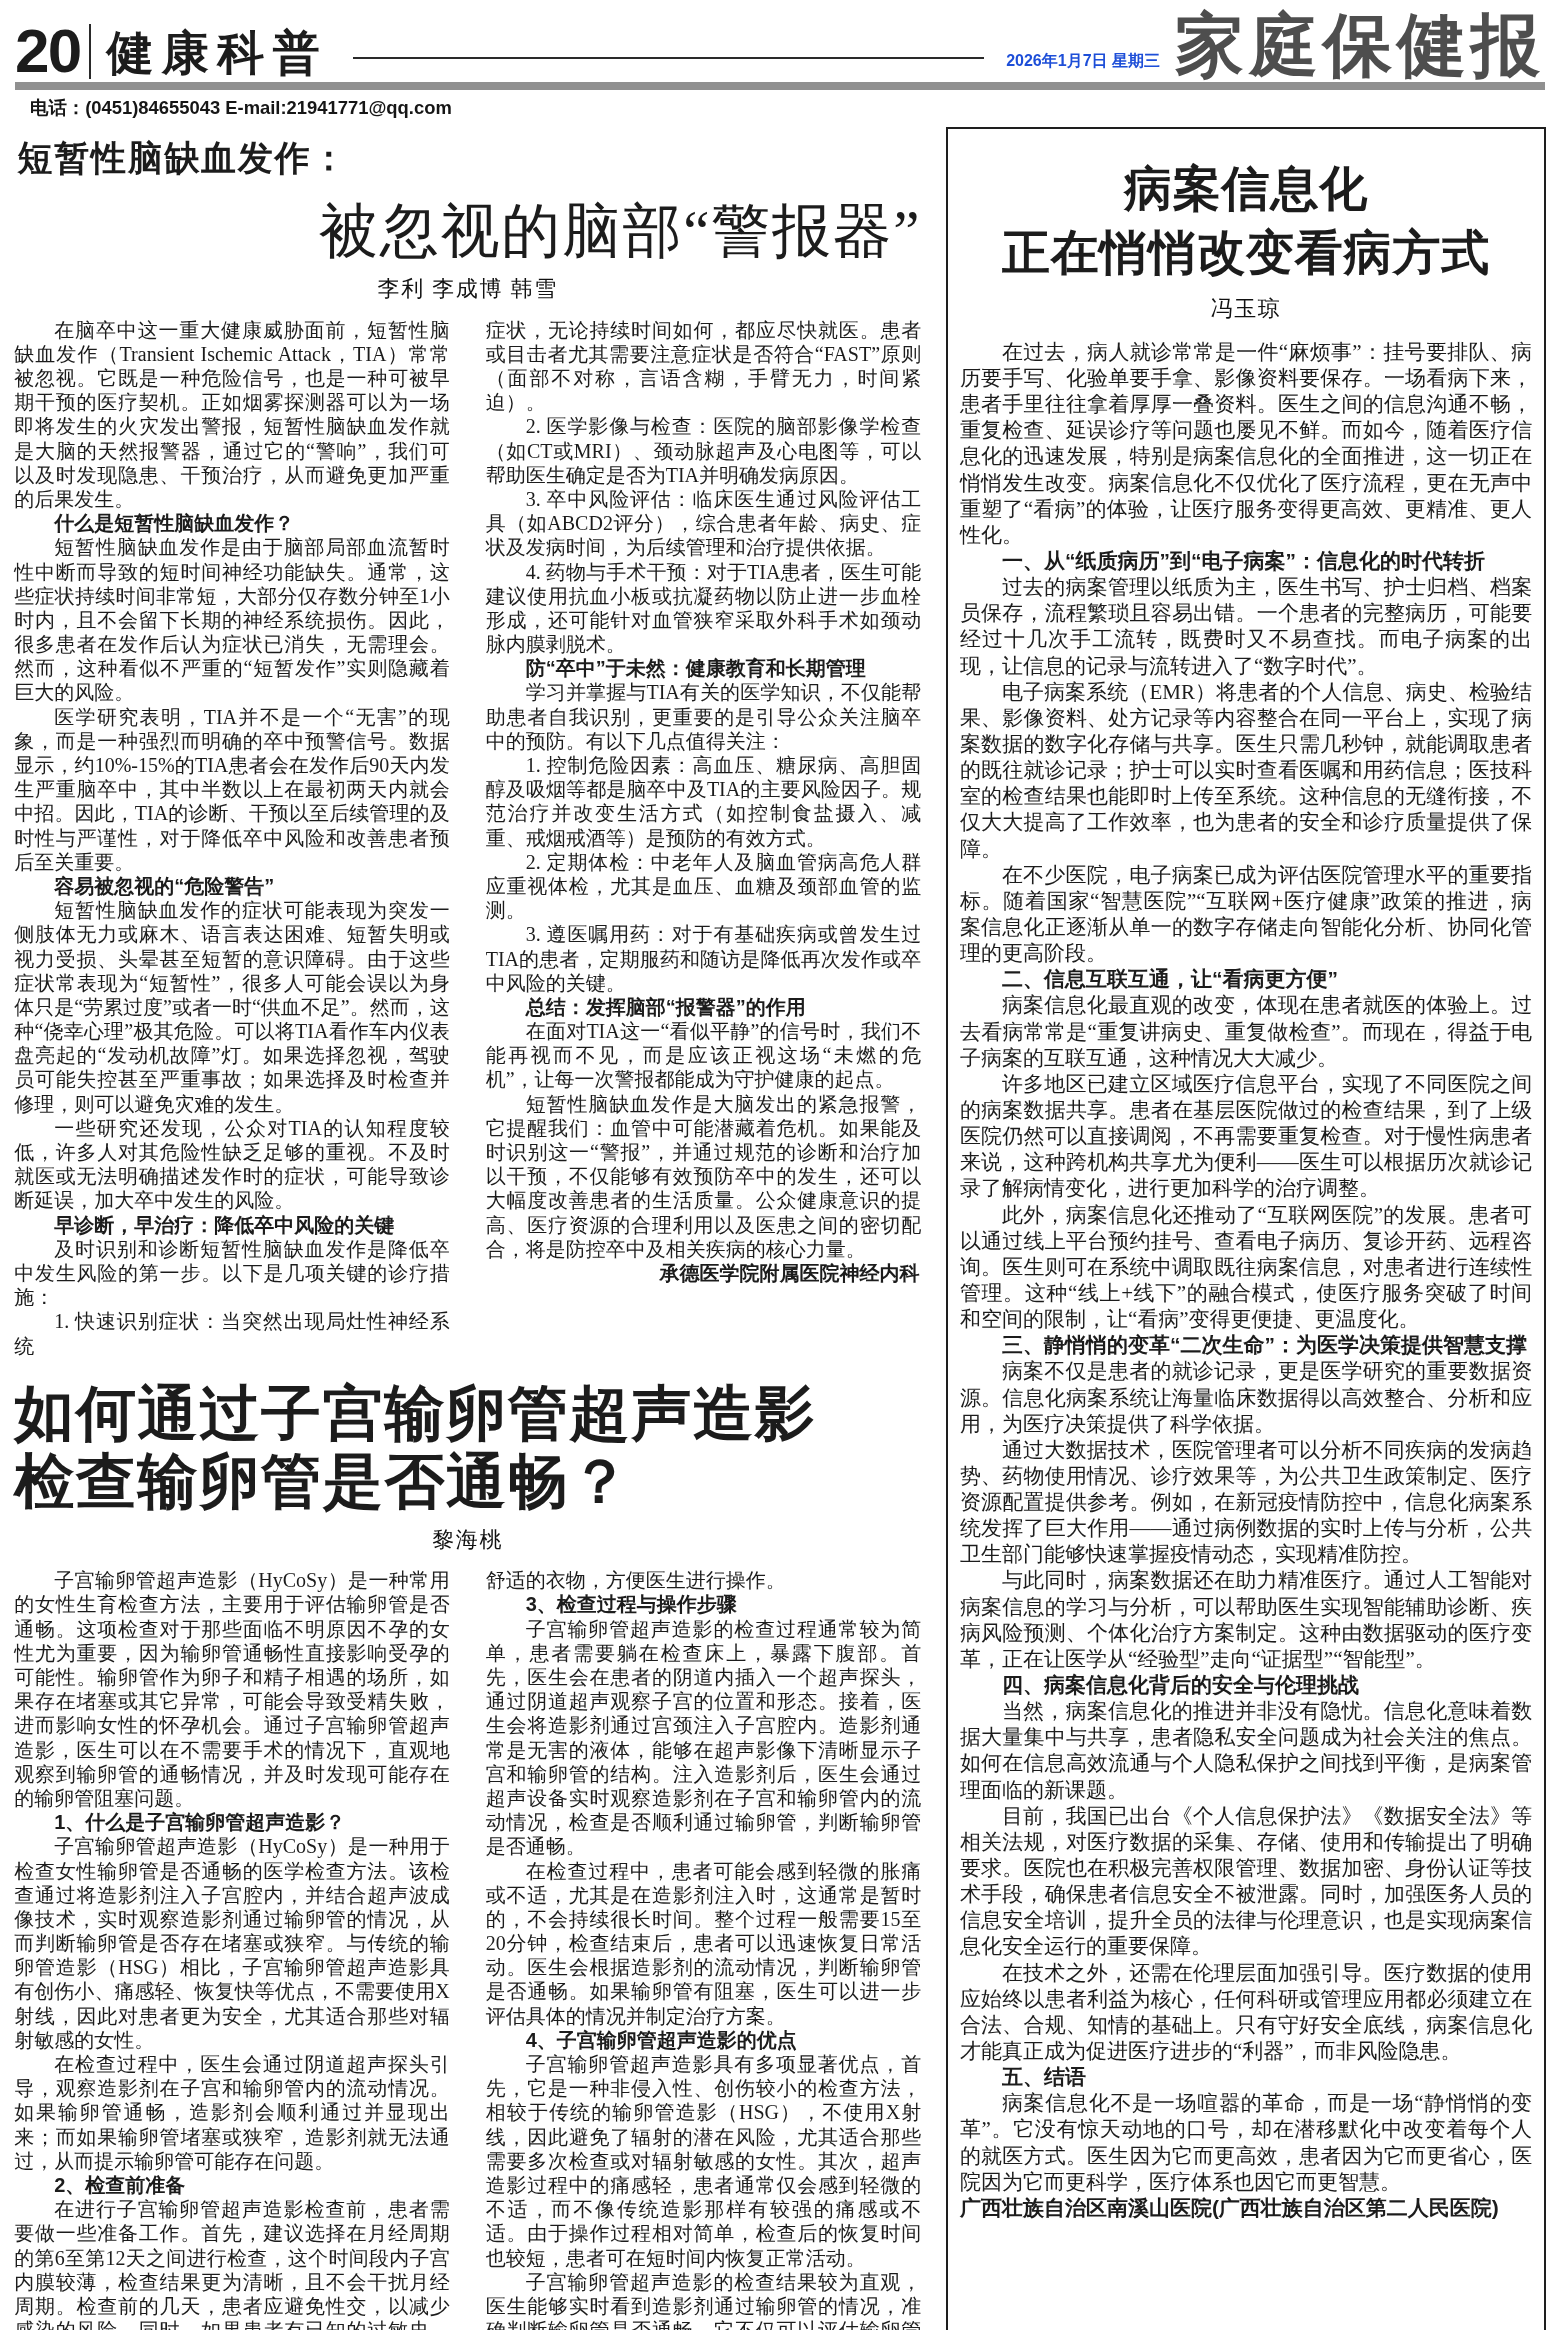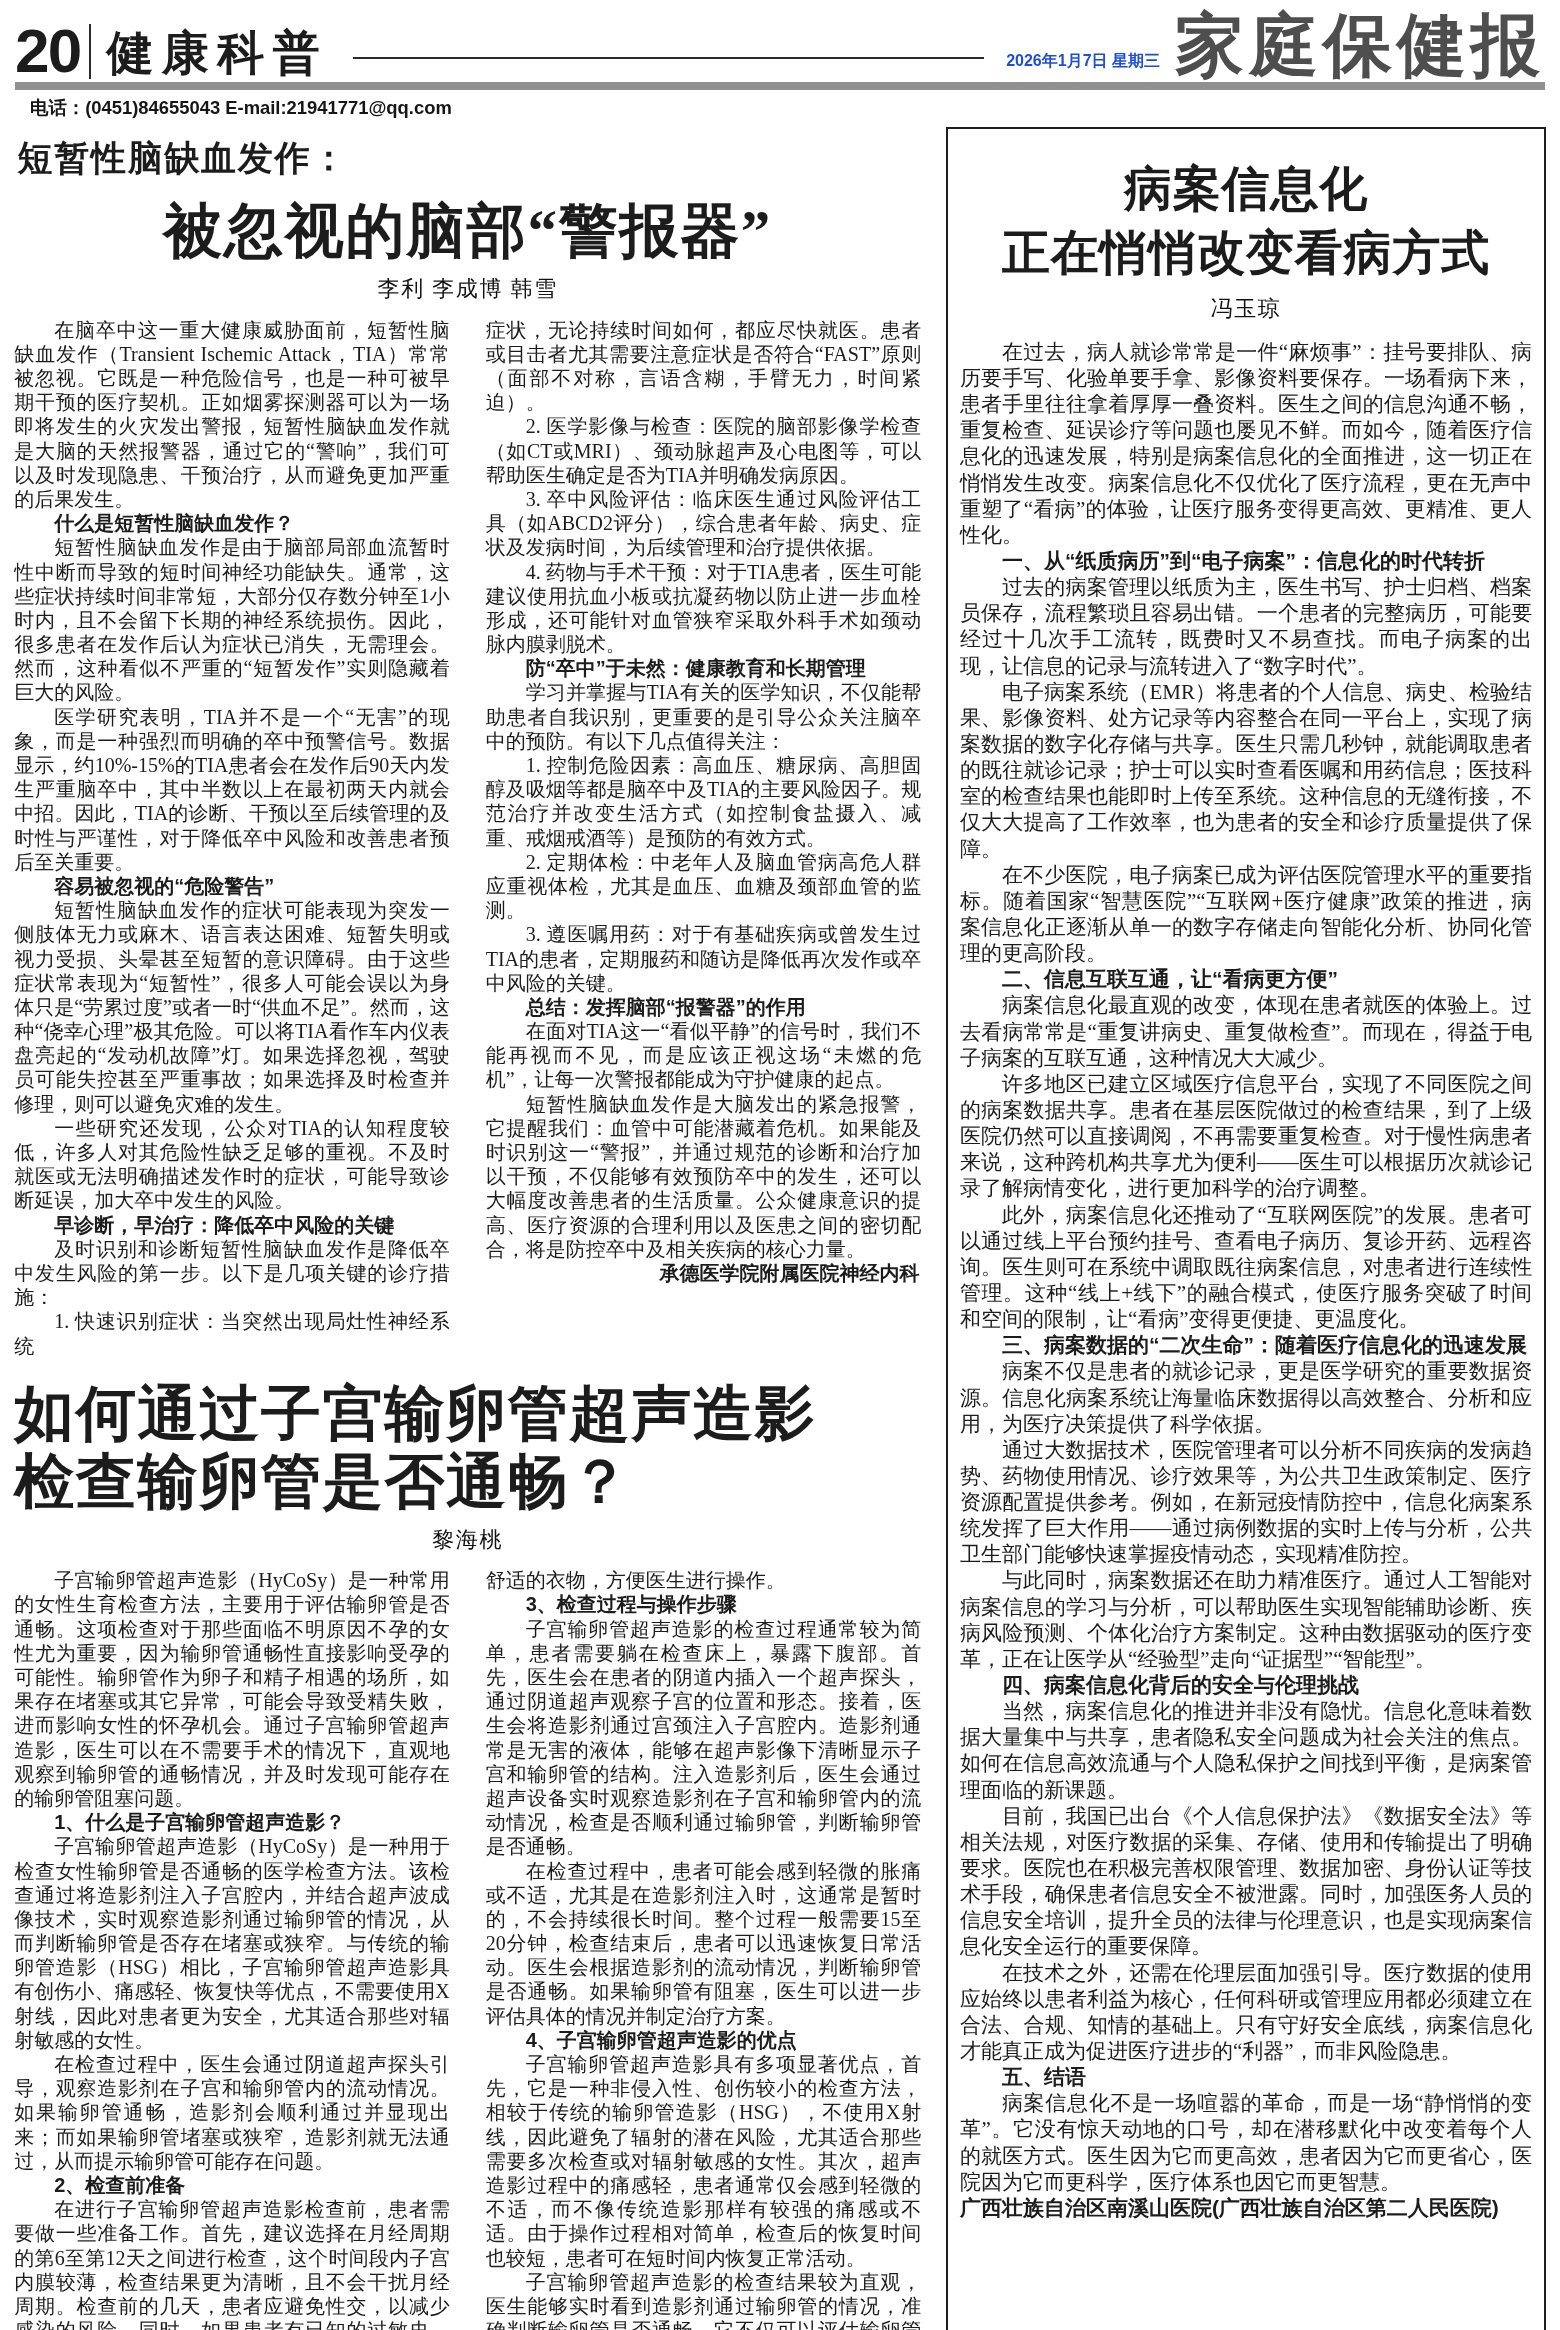--- a/index.html
+++ b/index.html
@@ -19,21 +19,21 @@
   .mast-date { font-family:"Liberation Sans","DejaVu Sans",sans-serif; font-size:16px; font-weight:bold; color:#1d4ed8; padding:0 15px 8.4px 0; white-space:nowrap; }
   .paper-name { font-size:69px; font-weight:bold; color:#4e4e4e; letter-spacing:5px; line-height:1; white-space:nowrap; }
   .mast-rule { height:7.5px; background:#909090; margin-top:1.7px; }
   .contact-line { font-family:"Liberation Sans","DejaVu Sans",sans-serif; font-size:18.4px; font-weight:bold; color:#161616; padding:5px 15px 3.4px 15px; }
   
   .content { display:flex; padding:3.4px 14.2px 0 14.2px; gap:25px; align-items:stretch; }
   .left-region { width:907px; flex:none; }
   .right-region { flex:1; }
   
   .kicker { font-family:"Liberation Sans","DejaVu Sans",sans-serif; font-size:35px; font-weight:bold; letter-spacing:1.7px; margin:8.4px 0 1.7px 3.4px; }
-  .a1-title { font-size:59px; font-weight:bold; text-align:center; letter-spacing:1.7px; line-height:1.15;margin-top:16px; }
+  .a1-title { font-size:59px; font-weight:normal; text-align:right; letter-spacing:1.7px; line-height:1.15;margin-top:16px; }
   .byline { text-align:center; font-size:22px; letter-spacing:1.7px; margin:8.4px 0 13.4px 0; color:#111; }
   .cols { display:flex; gap:36px; text-align:justify; }
   .col { flex:1; min-width:0; font-size:20px; line-height:1.21; }
   .col .para { text-indent:2em; }
   .col .noind { text-indent:0; }
   .col .sub { font-family:"Liberation Sans","DejaVu Sans",sans-serif; font-weight:bold; text-indent:2em; }
   .col .sig { font-family:"Liberation Sans","DejaVu Sans",sans-serif; font-weight:bold; text-align:right; text-indent:0; padding-right:1.7px; }
   
   .a3-title { font-size:60px; font-weight:bold; text-align:left; letter-spacing:1.7px; line-height:1.14; margin-top:22px; }
   
@@ -135,21 +135,21 @@
       <div class="right-body">
           <div class="para">在过去，病人就诊常常是一件“麻烦事”：挂号要排队、病历要手写、化验单要手拿、影像资料要保存。一场看病下来，患者手里往往拿着厚厚一叠资料。医生之间的信息沟通不畅，重复检查、延误诊疗等问题也屡见不鲜。而如今，随着医疗信息化的迅速发展，特别是病案信息化的全面推进，这一切正在悄悄发生改变。病案信息化不仅优化了医疗流程，更在无声中重塑了“看病”的体验，让医疗服务变得更高效、更精准、更人性化。</div>
           <div class="sub">一、从“纸质病历”到“电子病案”：信息化的时代转折</div>
           <div class="para">过去的病案管理以纸质为主，医生书写、护士归档、档案员保存，流程繁琐且容易出错。一个患者的完整病历，可能要经过十几次手工流转，既费时又不易查找。而电子病案的出现，让信息的记录与流转进入了“数字时代”。</div>
           <div class="para">电子病案系统（EMR）将患者的个人信息、病史、检验结果、影像资料、处方记录等内容整合在同一平台上，实现了病案数据的数字化存储与共享。医生只需几秒钟，就能调取患者的既往就诊记录；护士可以实时查看医嘱和用药信息；医技科室的检查结果也能即时上传至系统。这种信息的无缝衔接，不仅大大提高了工作效率，也为患者的安全和诊疗质量提供了保障。</div>
           <div class="para">在不少医院，电子病案已成为评估医院管理水平的重要指标。随着国家“智慧医院”“互联网+医疗健康”政策的推进，病案信息化正逐渐从单一的数字存储走向智能化分析、协同化管理的更高阶段。</div>
           <div class="sub">二、信息互联互通，让“看病更方便”</div>
           <div class="para">病案信息化最直观的改变，体现在患者就医的体验上。过去看病常常是“重复讲病史、重复做检查”。而现在，得益于电子病案的互联互通，这种情况大大减少。</div>
           <div class="para">许多地区已建立区域医疗信息平台，实现了不同医院之间的病案数据共享。患者在基层医院做过的检查结果，到了上级医院仍然可以直接调阅，不再需要重复检查。对于慢性病患者来说，这种跨机构共享尤为便利——医生可以根据历次就诊记录了解病情变化，进行更加科学的治疗调整。</div>
           <div class="para">此外，病案信息化还推动了“互联网医院”的发展。患者可以通过线上平台预约挂号、查看电子病历、复诊开药、远程咨询。医生则可在系统中调取既往病案信息，对患者进行连续性管理。这种“线上+线下”的融合模式，使医疗服务突破了时间和空间的限制，让“看病”变得更便捷、更温度化。</div>
-          <div class="sub">三、病案数据的“二次生命”：随着医疗信息化的迅速发展</div>
+          <div class="sub">三、静悄悄的变革“二次生命”：为医学决策提供智慧支撑</div>
           <div class="para">病案不仅是患者的就诊记录，更是医学研究的重要数据资源。信息化病案系统让海量临床数据得以高效整合、分析和应用，为医疗决策提供了科学依据。</div>
           <div class="para">通过大数据技术，医院管理者可以分析不同疾病的发病趋势、药物使用情况、诊疗效果等，为公共卫生政策制定、医疗资源配置提供参考。例如，在新冠疫情防控中，信息化病案系统发挥了巨大作用——通过病例数据的实时上传与分析，公共卫生部门能够快速掌握疫情动态，实现精准防控。</div>
           <div class="para">与此同时，病案数据还在助力精准医疗。通过人工智能对病案信息的学习与分析，可以帮助医生实现智能辅助诊断、疾病风险预测、个体化治疗方案制定。这种由数据驱动的医疗变革，正在让医学从“经验型”走向“证据型”“智能型”。</div>
           <div class="sub">四、病案信息化背后的安全与伦理挑战</div>
           <div class="para">当然，病案信息化的推进并非没有隐忧。信息化意味着数据大量集中与共享，患者隐私安全问题成为社会关注的焦点。如何在信息高效流通与个人隐私保护之间找到平衡，是病案管理面临的新课题。</div>
           <div class="para">目前，我国已出台《个人信息保护法》《数据安全法》等相关法规，对医疗数据的采集、存储、使用和传输提出了明确要求。医院也在积极完善权限管理、数据加密、身份认证等技术手段，确保患者信息安全不被泄露。同时，加强医务人员的信息安全培训，提升全员的法律与伦理意识，也是实现病案信息化安全运行的重要保障。</div>
           <div class="para">在技术之外，还需在伦理层面加强引导。医疗数据的使用应始终以患者利益为核心，任何科研或管理应用都必须建立在合法、合规、知情的基础上。只有守好安全底线，病案信息化才能真正成为促进医疗进步的“利器”，而非风险隐患。</div>
           <div class="sub">五、结语</div>
           <div class="para">病案信息化不是一场喧嚣的革命，而是一场“静悄悄的变革”。它没有惊天动地的口号，却在潜移默化中改变着每个人的就医方式。医生因为它而更高效，患者因为它而更省心，医院因为它而更科学，医疗体系也因它而更智慧。</div>
           <div class="sig">广西壮族自治区南溪山医院(广西壮族自治区第二人民医院)</div>

